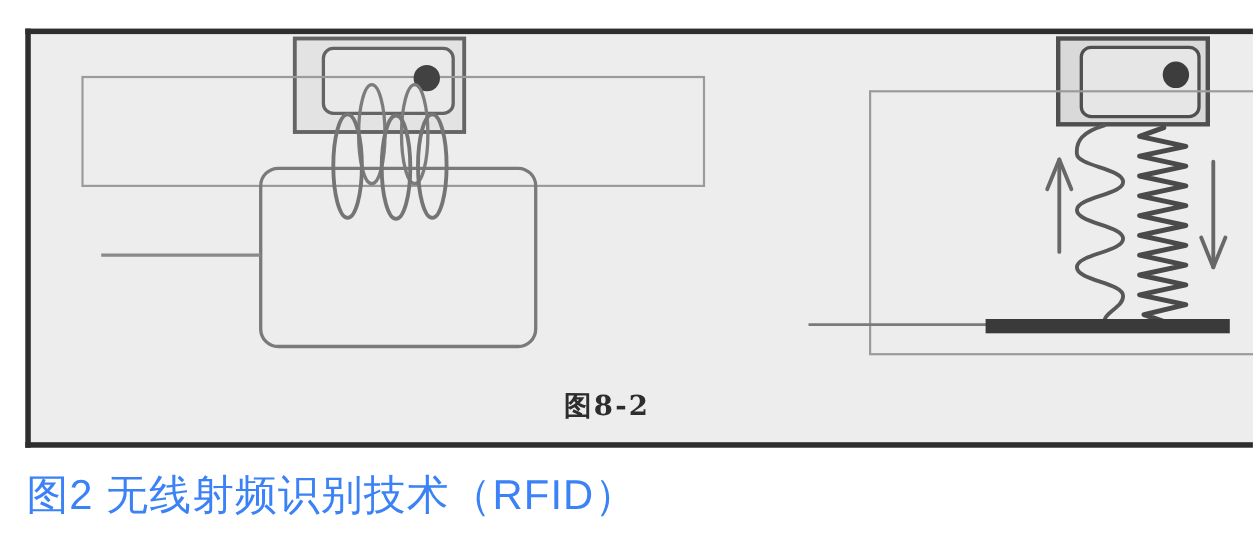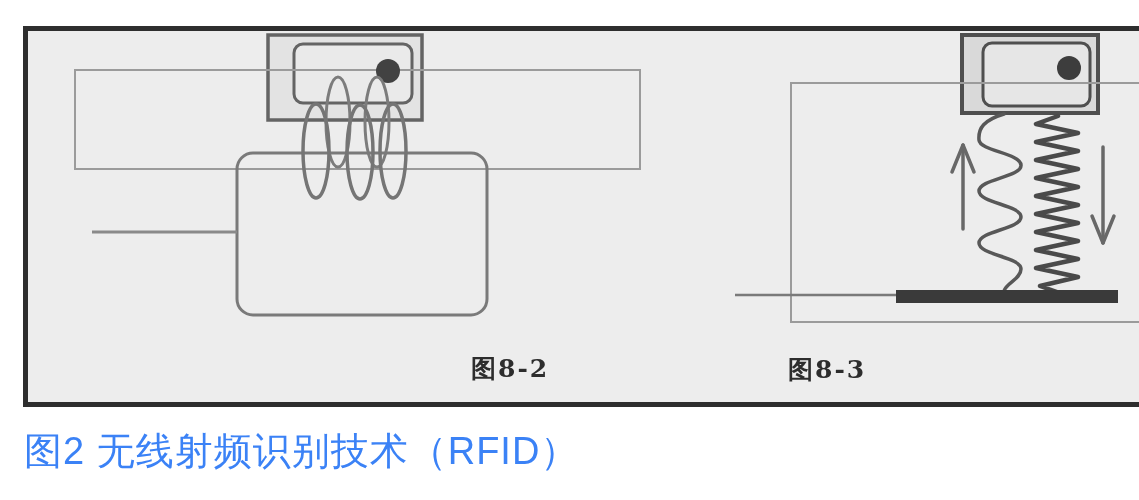--- a/index.html
+++ b/index.html
@@ -8,21 +8,21 @@
     overflow:hidden;font-family:"Liberation Sans",sans-serif;
   }
   .panel{
     position:absolute;left:23px;top:26px;width:1116px;height:381px;
     box-sizing:border-box;background:#ededed;
     border-top:5px solid #2e2e2e;border-left:5px solid #2e2e2e;border-bottom:5px solid #2e2e2e;
     z-index:1;
   }
   .art{position:absolute;left:0;top:0;width:1139px;height:500px;z-index:2;}
   .sublabel{
-    position:absolute;z-index:3;width:120px;text-align:left;
+    position:absolute;z-index:3;width:120px;text-align:right;
     font-family:"DejaVu Serif",serif;font-weight:bold;font-size:25px;
     color:#2d2d2d;letter-spacing:2px;
   }
   .sublabel-left{left:471px;top:352px;}
   .sublabel-right{left:788px;top:353px;}
   .caption{
     position:absolute;left:24px;top:428px;z-index:3;
     font-family:"Liberation Sans",sans-serif;font-size:38px;line-height:1.25;
     color:#3b82f6;letter-spacing:1px;white-space:nowrap;
   }
@@ -85,17 +85,16 @@
         <line x1="1103" y1="243" x2="1114" y2="216"></line>
       </g>
 
       <line x1="735" y1="295" x2="897" y2="295" stroke="#7a7a7a" stroke-width="2.5"></line>
       <rect x="896" y="290" width="222" height="13" fill="#3a3a3a"></rect>
     </g>
   </svg>
 
   <div class="sublabel sublabel-left">图8-2</div>
 
-  <div class="sublabel sublabel-right">图8-3</div>
 
   <div class="caption">图2 无线射频识别技术（RFID）</div>
 
 </div>
 
 </body></html>

